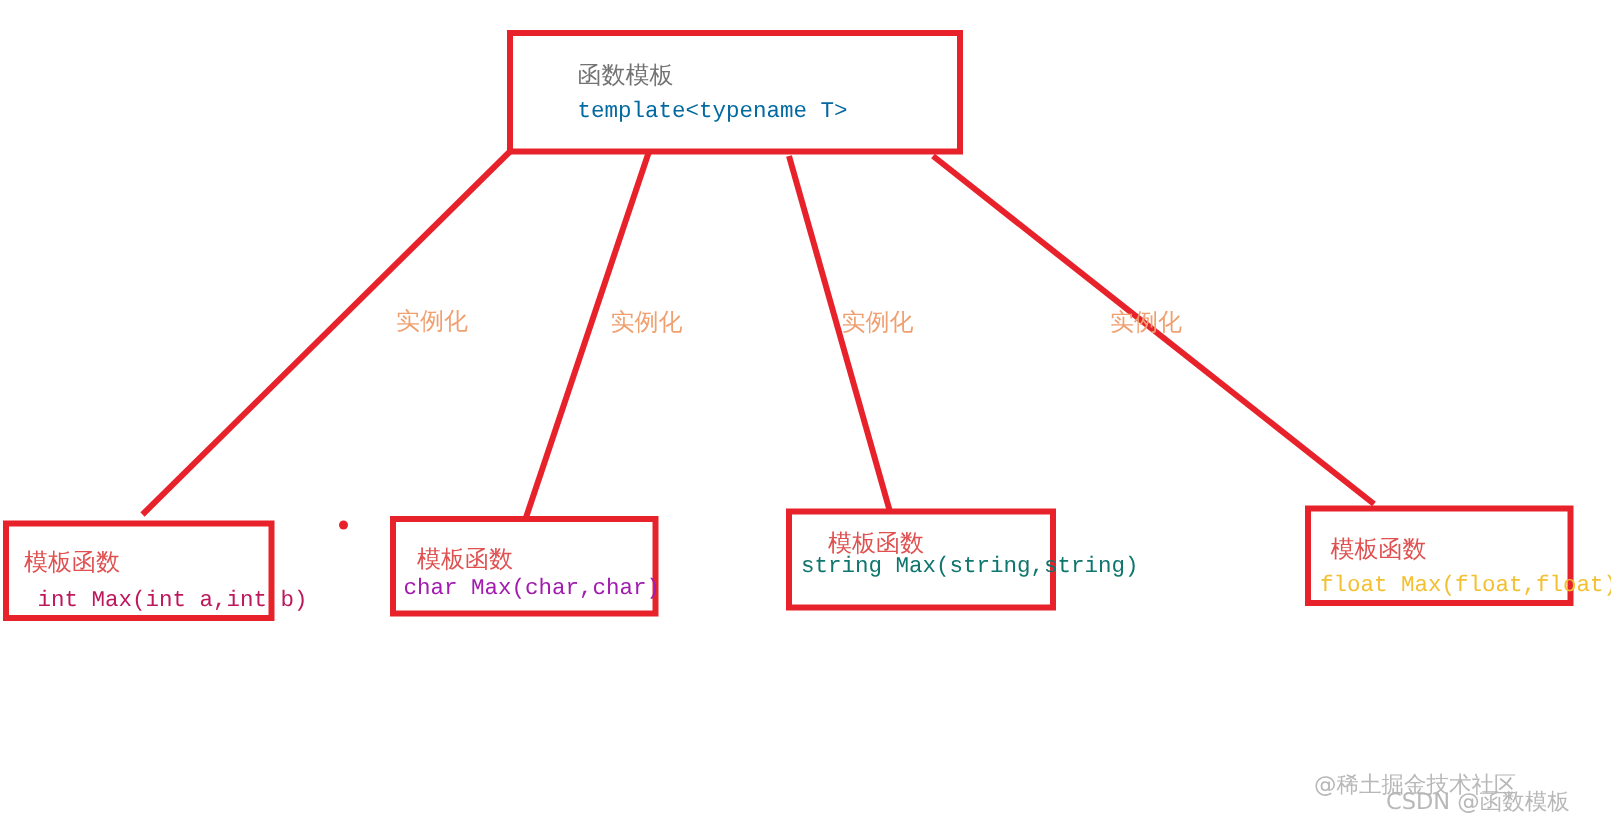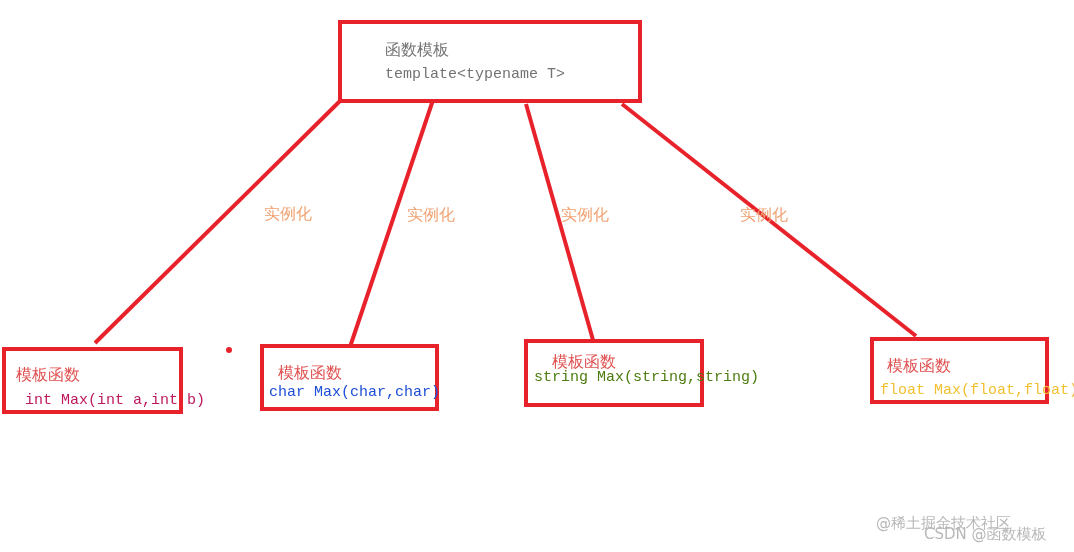--- a/index.html
+++ b/index.html
@@ -17,37 +17,37 @@
 <svg class="lines" width="1074" height="552">
   <line x1="341" y1="100" x2="95" y2="343" stroke="#e8222b" stroke-width="4"></line>
   <line x1="433" y1="100" x2="350" y2="347" stroke="#e8222b" stroke-width="4"></line>
   <line x1="526" y1="104" x2="593" y2="340" stroke="#e8222b" stroke-width="4"></line>
   <line x1="622" y1="104" x2="916" y2="336" stroke="#e8222b" stroke-width="4"></line>
   <circle cx="229" cy="350" r="3" fill="#e8222b"></circle>
 </svg>
 
 <div class="box" style="left:338px; top:20px; width:304px; height:83px;"></div>
 <div class="cn" style="left:385px; top:40px; color:#737373;">函数模板</div>
-<div class="code" style="left:385px; top:66px; color:#737373;">template&lt;typename T&gt;</div>
+<div class="code" style="left:385px; top:66px; color:#0369a1;">template&lt;typename T&gt;</div>
 
 <div class="label" style="left:264px; top:180px;">实例化</div>
 <div class="label" style="left:407px; top:181px;">实例化</div>
 <div class="label" style="left:561px; top:181px;">实例化</div>
 <div class="label" style="left:740px; top:181px;">实例化</div>
 
 <div class="box" style="left:2px; top:347px; width:181px; height:67px;"></div>
 <div class="cn" style="left:16px; top:365px; color:#e05050;">模板函数</div>
 <div class="code" style="left:25px; top:392px; color:#be185d;">int Max(int a,int b)</div>
 
 <div class="box" style="left:260px; top:344px; width:179px; height:67px;"></div>
 <div class="cn" style="left:278px; top:363px; color:#e05050;">模板函数</div>
-<div class="code" style="left:269px; top:384px; color:#1d4ed8;">char Max(char,char)</div>
+<div class="code" style="left:269px; top:384px; color:#a21caf;">char Max(char,char)</div>
 
 <div class="box" style="left:524px; top:339px; width:180px; height:68px;"></div>
 <div class="cn" style="left:552px; top:352px; color:#e05050;">模板函数</div>
-<div class="code" style="left:534px; top:369px; color:#4d7c0f;">string Max(string,string)</div>
+<div class="code" style="left:534px; top:369px; color:#0f766e;">string Max(string,string)</div>
 
 <div class="box" style="left:870px; top:337px; width:179px; height:67px;"></div>
 <div class="cn" style="left:887px; top:356px; color:#e05050;">模板函数</div>
 <div class="code" style="left:880px; top:382px; color:#f2c030;">float Max(float,float)</div>
 
 <div class="wm" style="left:876px; top:514px;">@稀土掘金技术社区</div>
 <div class="wm" style="left:924px; top:525px;">CSDN @函数模板</div>
 
 </body></html>

